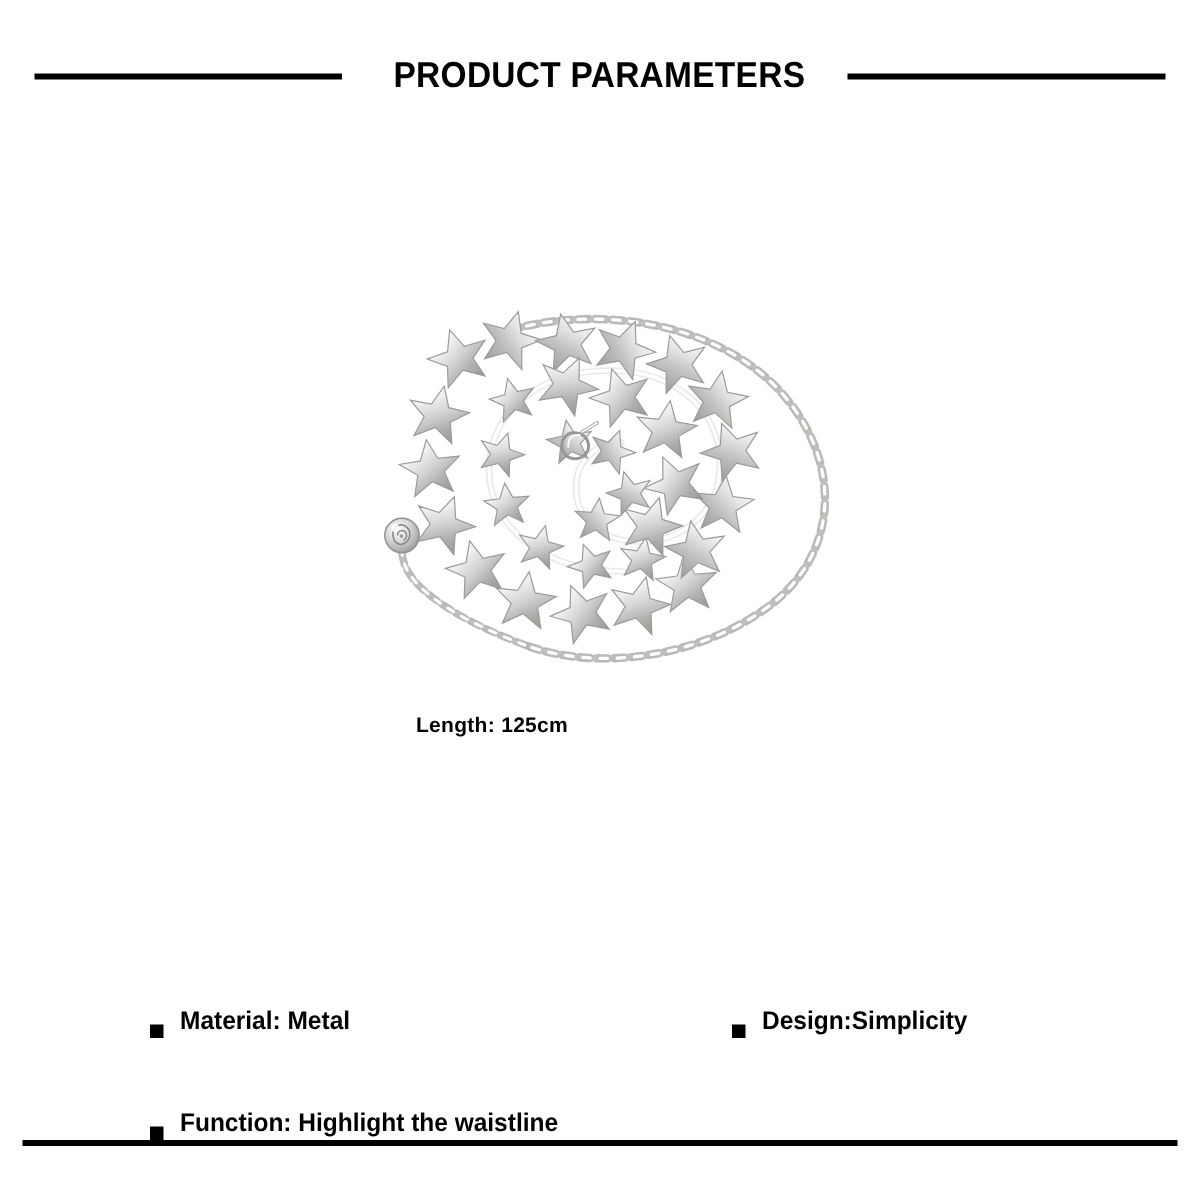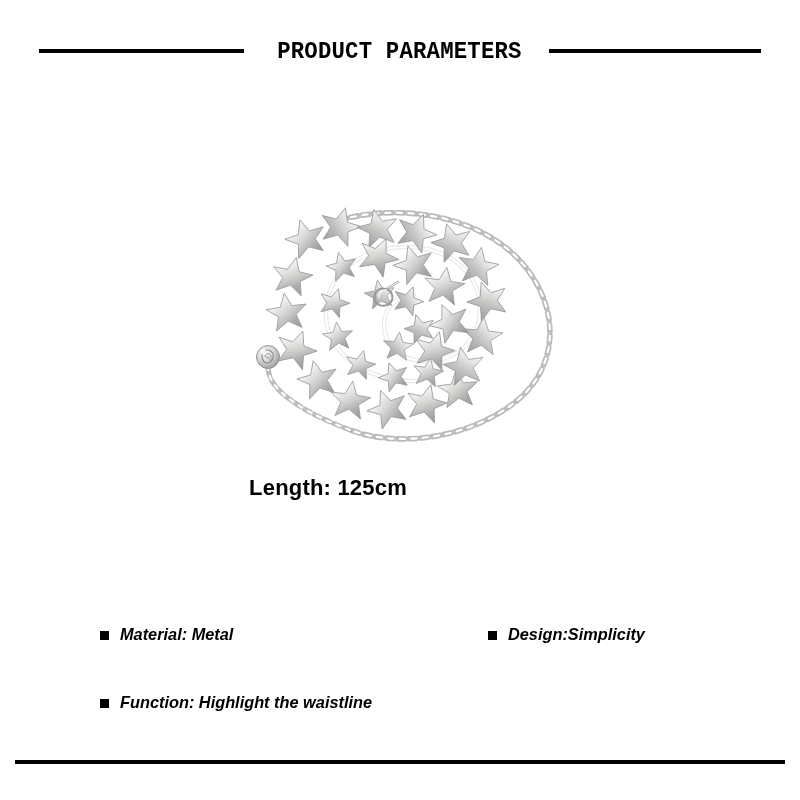--- a/index.html
+++ b/index.html
@@ -19,21 +19,20 @@
   
   .header {
     position: absolute;
     left: 0;
     top: 30px;
     width: 800px;
     height: 42px;
     display: flex;
     align-items: center;
     justify-content: center;
-    font-family: Liberation Mono, monospace;
   }
   .rule {
     height: 4px;
     background: #000000;
     flex: 0 0 auto;
   }
   .rule-left  { width: 205px; margin-right: 24px; }
   .rule-right { width: 212px; margin-left: 18px; }
   .header-title {
     font-size: 24px;
@@ -54,39 +53,38 @@
   }
   .product-figure svg { display: block; width: 100%; height: 100%; }
 
   
   .length-caption {
     position: absolute;
     left: 0;
     top: 475px;
     width: 656px;
     text-align: center;
-    font-size: 22px;
+    font-size: 14px;
     font-weight: bold;
     letter-spacing: 0.2px;
   }
 
   
   .spec-grid {
     position: absolute;
     left: 100px;
     top: 624px;
     width: 620px;
     display: grid;
     grid-template-columns: 388px 232px;
     grid-template-rows: 68px 68px;
   }
   .spec-item {
     display: flex;
-    align-items: flex-start;
-    font-style: italic;
+    align-items: flex-end;
   }
   .spec-bullet {
     width: 9px;
     height: 9px;
     background: #000000;
     flex: 0 0 auto;
     margin-top: 7px;
     margin-right: 11px;
   }
   .spec-label {

